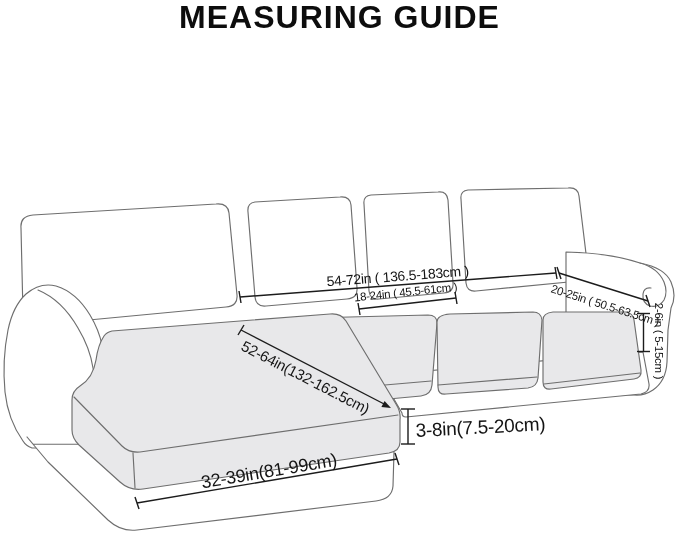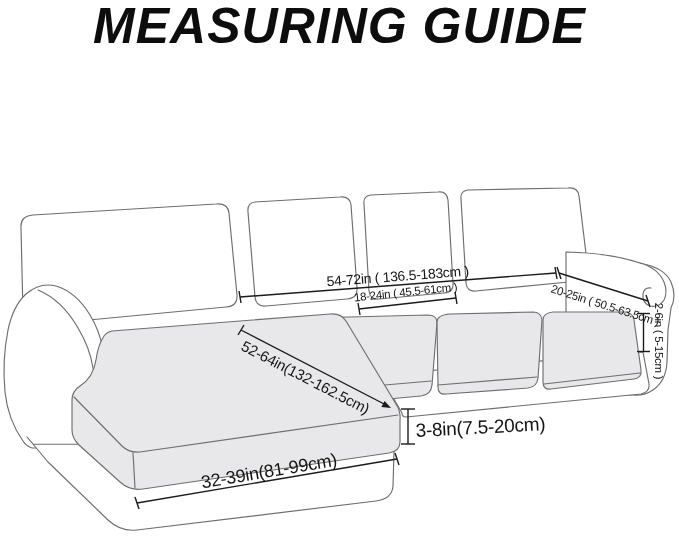--- a/index.html
+++ b/index.html
@@ -3,24 +3,23 @@
 <meta charset="utf-8">
 <style>
   html,body{margin:0;padding:0;}
   body{
     width:679px;height:556px;position:relative;overflow:hidden;
     background:#ffffff;font-family:"Liberation Sans",sans-serif;
   }
   .stage{position:absolute;left:0;top:0;width:679px;height:556px;}
   .title{
     position:absolute;left:0;top:0;width:679px;text-align:center;
-    font-weight:700;font-size:50px;line-height:1.0;letter-spacing:1px;
+    font-weight:700;font-size:32px;line-height:1.0;letter-spacing:1px;
     color:#0d0d0d;padding-top:1px;
     font-family:"Liberation Sans",sans-serif;
-    font-style:italic;
   }
   svg{position:absolute;left:0;top:0;}
   .sofa{stroke:#6e6e6e;stroke-width:1.15;fill:#ffffff;stroke-linejoin:round;stroke-linecap:round;}
   .sofa-line{stroke:#6e6e6e;stroke-width:1.15;fill:none;stroke-linejoin:round;stroke-linecap:round;}
   .cushion{stroke:#6e6e6e;stroke-width:1.15;stroke-linejoin:round;}
   .mline{stroke:#1c1c1c;stroke-width:1.4;fill:none;stroke-linecap:butt;}
   .marrow{fill:#1c1c1c;stroke:none;}
   .mtext{
     fill:#141414;font-family:"Liberation Sans",sans-serif;
     letter-spacing:-0.3px;

